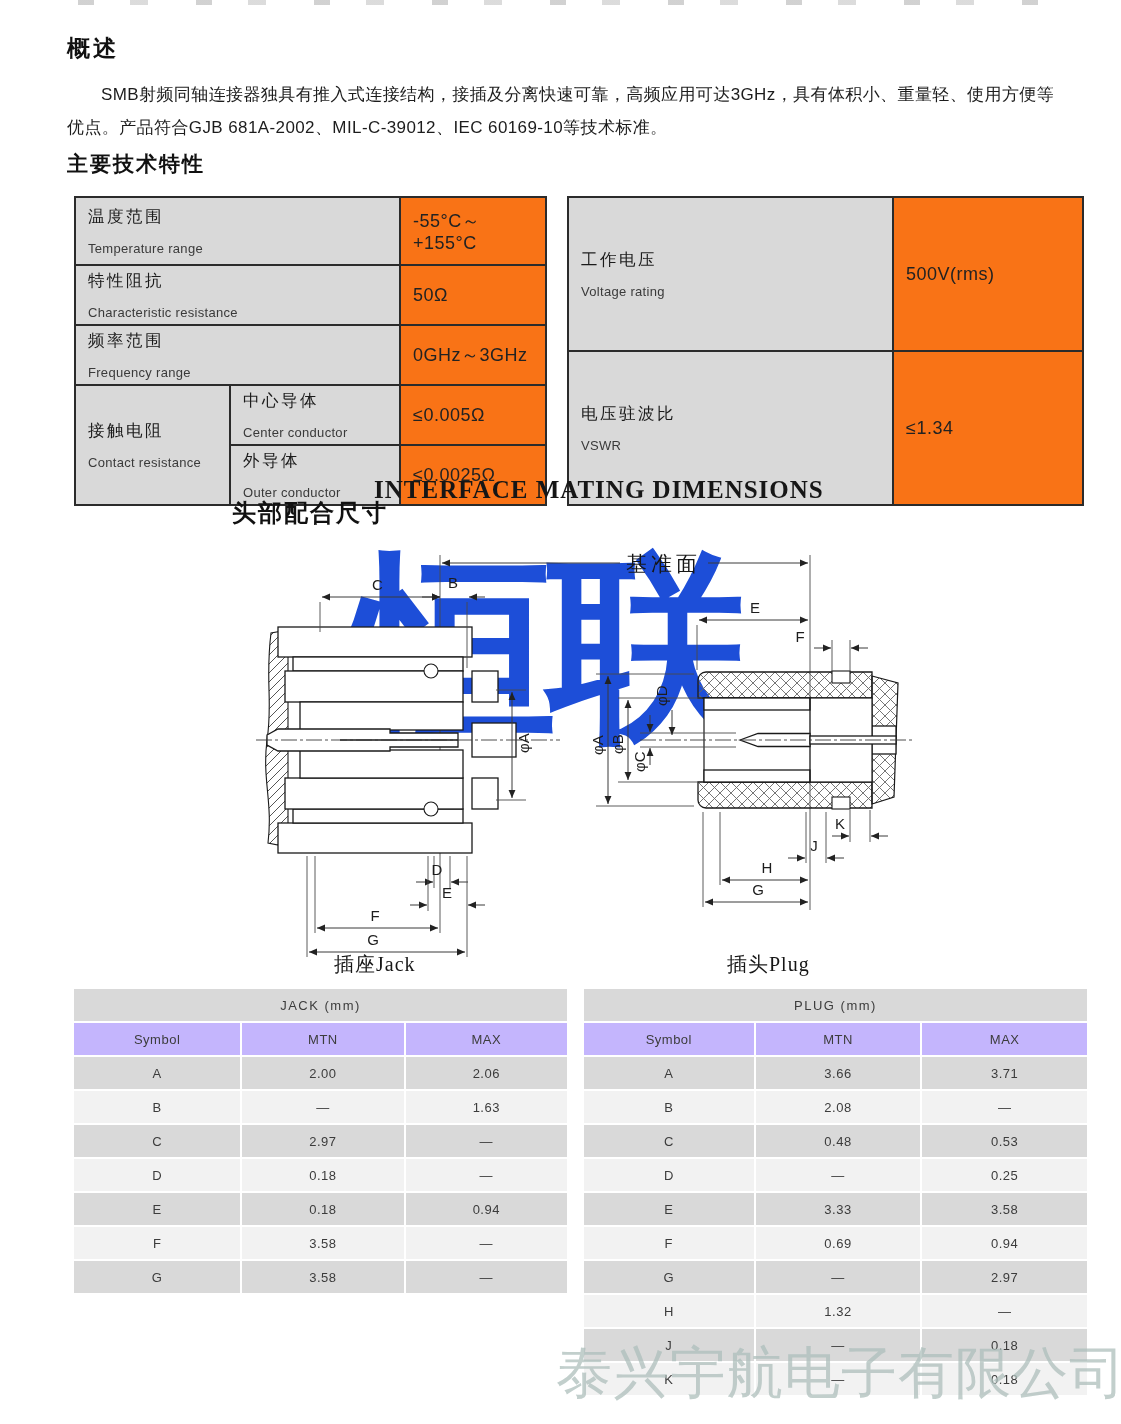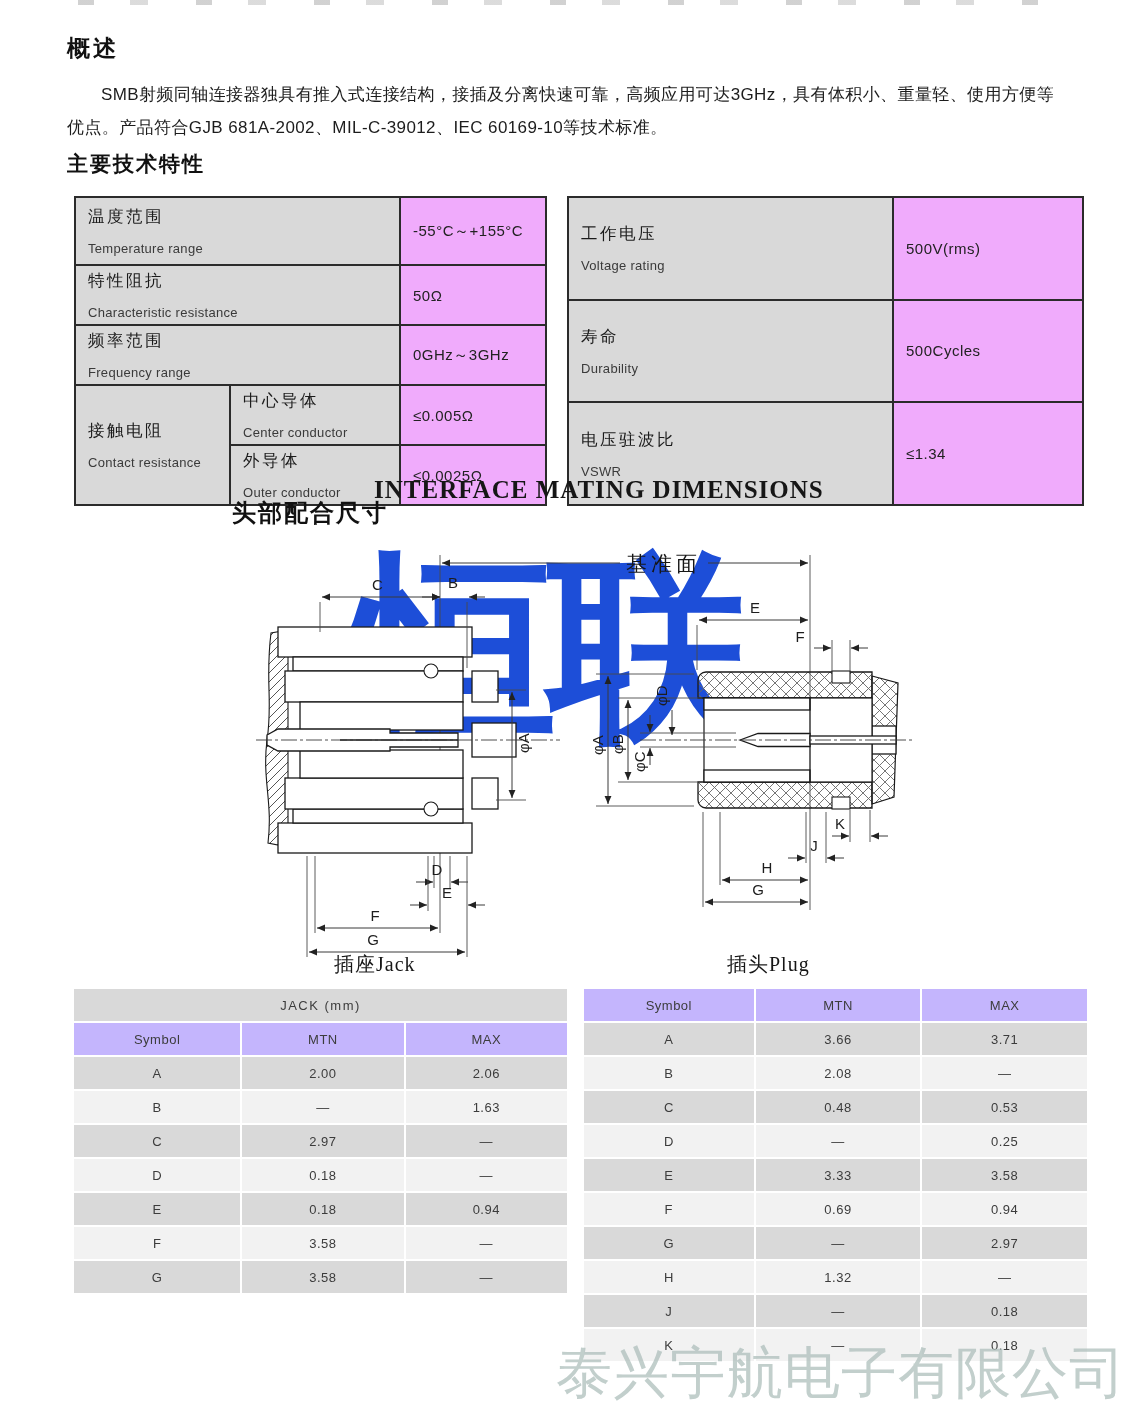--- a/index.html
+++ b/index.html
@@ -17,21 +17,21 @@
 
   .h-overview{left:67px;top:33px;font-size:23px;font-weight:bold;color:#111;letter-spacing:3px}
   .overview-p{left:67px;top:78px;width:998px;font-size:17px;line-height:1.95;letter-spacing:.4px;text-indent:2em;color:#1c1c1c}
   .h-tech{left:67px;top:150px;font-size:21px;font-weight:bold;color:#111;letter-spacing:2px}
 
   
   .spec-wrap{left:74px;top:196px;display:flex;gap:20px}
   table.spec{border-collapse:collapse;table-layout:fixed}
   table.spec td{border:2px solid #2b2b2b;vertical-align:middle;padding:4px 12px}
   td.lbl{background:#d9d9d9}
-  td.val{background:#f0abfc;font-size:15px;color:#222;letter-spacing:.5px}
+  td.val{background:#f97316;font-size:18px;color:#222;letter-spacing:.5px}
   .zh{display:block;font-size:16.5px;letter-spacing:2.5px;color:#1b1b1b}
   .en{display:block;font-size:13px;color:#3a3a3a;margin-top:13px;letter-spacing:.3px}
 
   .h-iface-zh{left:232px;top:497px;font-size:24px;font-weight:bold;color:#111;letter-spacing:2px}
   .h-iface-en{left:374px;top:476px;font-size:25px;font-weight:600;color:#161616;
     font-family:"Liberation Serif","DejaVu Serif",serif;letter-spacing:1px}
 
   .wm-center{left:354px;top:548px;z-index:0;font-size:202px;line-height:1;font-weight:bold;
     color:#1d4ed8;font-family:"Liberation Serif","DejaVu Serif",serif;letter-spacing:-8px;pointer-events:none}
   .wm-bottom{left:556px;top:1336px;z-index:6;font-size:56px;color:#aebfbc;opacity:.75;
@@ -125,27 +125,20 @@
         <col style="width:325px">
         <col style="width:190px">
       </colgroup>
     <tbody>
     <tr style="height:58px">
       <td class="lbl">
         <span class="zh">工作电压</span>
         <span class="en">Voltage rating</span>
       </td>
       <td class="val">500V(rms)</td>
-    </tr>
-    <tr style="height:57px">
-      <td class="lbl">
-        <span class="zh">寿命</span>
-        <span class="en">Durability</span>
-      </td>
-      <td class="val">500Cycles</td>
     </tr>
     <tr style="height:58px">
       <td class="lbl">
         <span class="zh">电压驻波比</span>
         <span class="en">VSWR</span>
       </td>
       <td class="val">≤1.34</td>
     </tr>
   </tbody>
     </table>
@@ -371,20 +364,23 @@
 </div>
 
 <div class="abs dimtbl" style="left:582px;top:987px;width:507px">
   <table class="dim">
     <colgroup>
         <col style="width:34%">
         <col style="width:33%">
         <col style="width:33%">
       </colgroup>
     <thead>
+      <tr class="title">
+        <td colspan="3">PLUG (mm)</td>
+      </tr>
       <tr class="hdr">
         <th>Symbol</th>
         <th>MTN</th>
         <th>MAX</th>
       </tr>
     </thead>
     <tbody>
         <tr class="dark">
           <td>A</td>
           <td>3.66</td>

